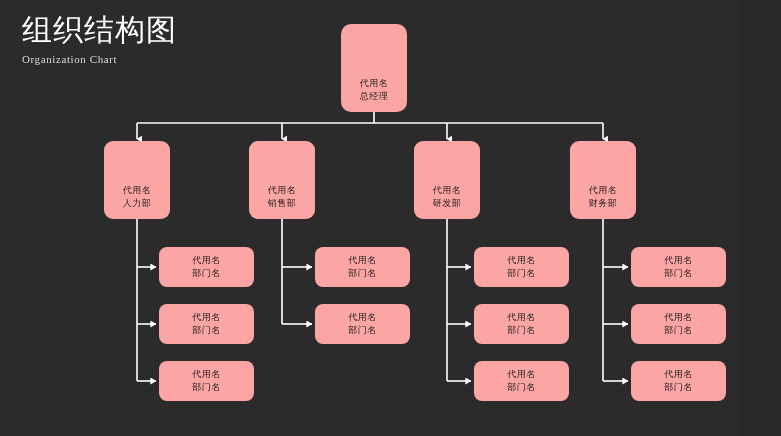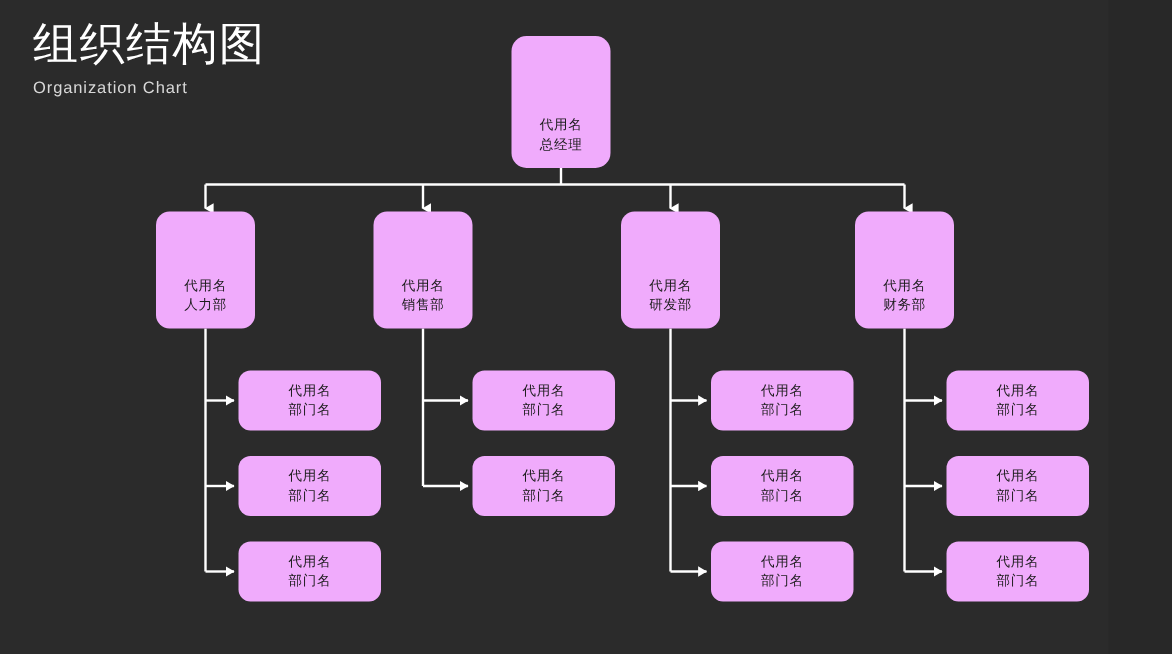--- a/index.html
+++ b/index.html
@@ -7,21 +7,21 @@
     margin: 0;
     padding: 0;
     background: #282828;
   }
   #slide {
     position: relative;
     width: 739px;
     height: 436px;
     background: #2b2b2b;
     overflow: hidden;
-    font-family: Liberation Sans, sans-serif;
+    font-family: Liberation Serif, serif;
   }
 
   
   #title-block {
     position: absolute;
     left: 22px;
     top: 12px;
     width: 300px;
   }
   #chart-title {
@@ -49,21 +49,21 @@
     top: 0;
     width: 781px;
     height: 436px;
     pointer-events: none;
   }
 
   
   .node {
     position: absolute;
     box-sizing: border-box;
-    background: #f0abfc;
+    background: #fca5a5;
     border-radius: 9px;
     color: #1c1c1c;
     display: flex;
     flex-direction: column;
     align-items: center;
     text-align: center;
   }
   .node .line1,
   .node .line2 {
     font-size: 9px;

